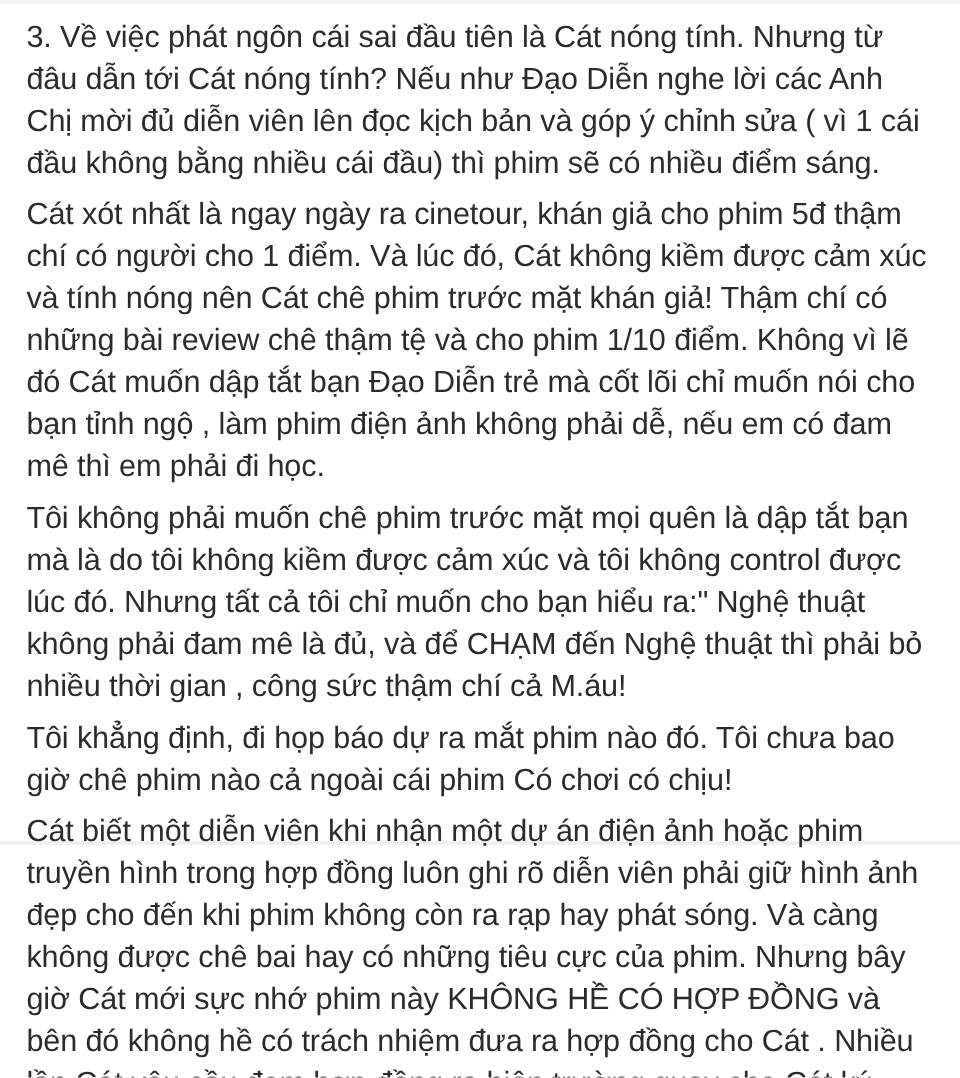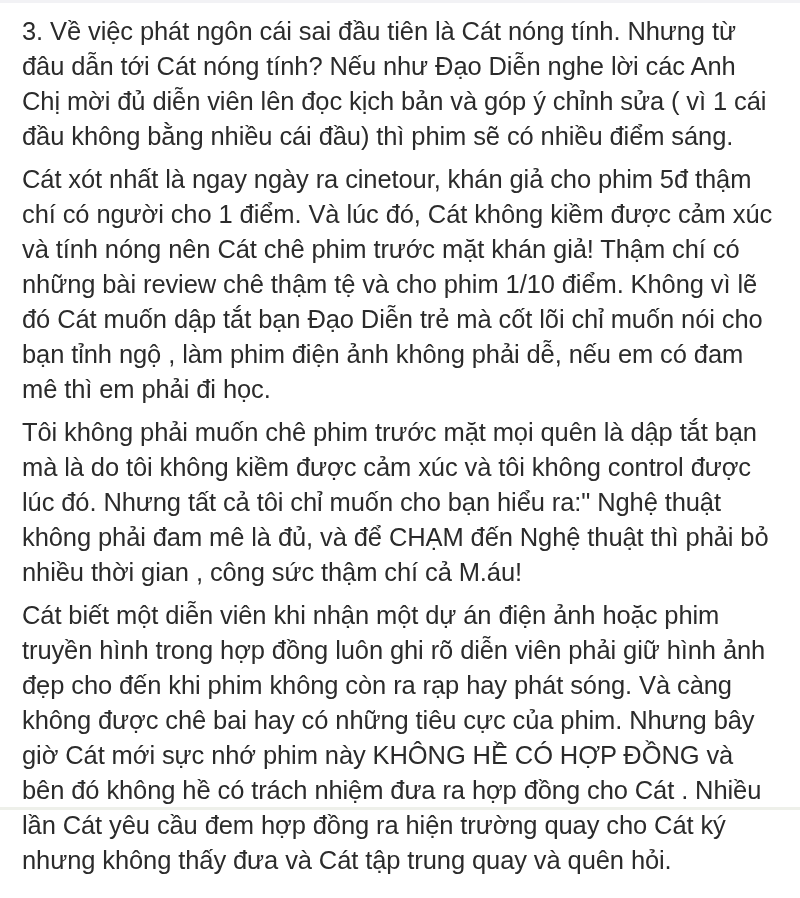--- a/index.html
+++ b/index.html
@@ -12,21 +12,21 @@
     height: 898px;
     background: #ffffff;
     font-family: "Liberation Sans", "DejaVu Sans", sans-serif;
     overflow: hidden;
   }
 
   .post-card {
     position: relative;
     box-sizing: border-box;
     width: 800px;
-    height: 810px;
+    height: 704px;
     background: #ffffff;
     padding: 11px 22px 0 22px;
     border-top: 3px solid #f2f2f5;
     border-bottom: 3px solid #eef0ea;
   }
 
   .post-body {
     box-sizing: border-box;
     width: 100%;
   }
@@ -48,15 +48,16 @@
   }
 </style>
 </head>
 <body>
 
 <div class="post-card">
   <div class="post-body">
     <p class="paragraph">3. Về việc phát ngôn cái sai đầu tiên là Cát nóng tính. Nhưng từ đâu dẫn tới Cát nóng tính? Nếu như Đạo Diễn nghe lời các Anh Chị mời đủ diễn viên lên đọc kịch bản và góp ý chỉnh sửa ( vì 1 cái đầu không bằng nhiều cái đầu) thì phim sẽ có nhiều điểm sáng.</p>
     <p class="paragraph">Cát xót nhất là ngay ngày ra cinetour, khán giả cho phim 5đ thậm chí có người cho 1 điểm. Và lúc đó, Cát không kiềm được cảm xúc và tính nóng nên Cát chê phim trước mặt khán giả! Thậm chí có những bài review chê thậm tệ và cho phim 1/10 điểm. Không vì lẽ đó Cát muốn dập tắt bạn Đạo Diễn trẻ mà cốt lõi chỉ muốn nói cho bạn tỉnh ngộ , làm phim điện ảnh không phải dễ, nếu em có đam mê thì em phải đi học.</p>
     <p class="paragraph">Tôi không phải muốn chê phim trước mặt mọi quên là dập tắt bạn mà là do tôi không kiềm được cảm xúc và tôi không control được lúc đó. Nhưng tất cả tôi chỉ muốn cho bạn hiểu ra:" Nghệ thuật không phải đam mê là đủ, và để CHẠM đến Nghệ thuật thì phải bỏ nhiều thời gian , công sức thậm chí cả M.áu!</p>
+    <p class="paragraph">Tôi khẳng định, đi họp báo dự ra mắt phim nào đó. Tôi chưa bao giờ chê phim nào cả ngoài cái phim Có chơi có chịu!</p>
     <p class="paragraph">Cát biết một diễn viên khi nhận một dự án điện ảnh hoặc phim truyền hình trong hợp đồng luôn ghi rõ diễn viên phải giữ hình ảnh đẹp cho đến khi phim không còn ra rạp hay phát sóng. Và càng không được chê bai hay có những tiêu cực của phim. Nhưng bây giờ Cát mới sực nhớ phim này KHÔNG HỀ CÓ HỢP ĐỒNG và bên đó không hề có trách nhiệm đưa ra hợp đồng cho Cát . Nhiều lần Cát yêu cầu đem hợp đồng ra hiện trường quay cho Cát ký nhưng không thấy đưa và Cát tập trung quay và quên hỏi.</p>
   </div>
 </div>
 
 </body></html>

